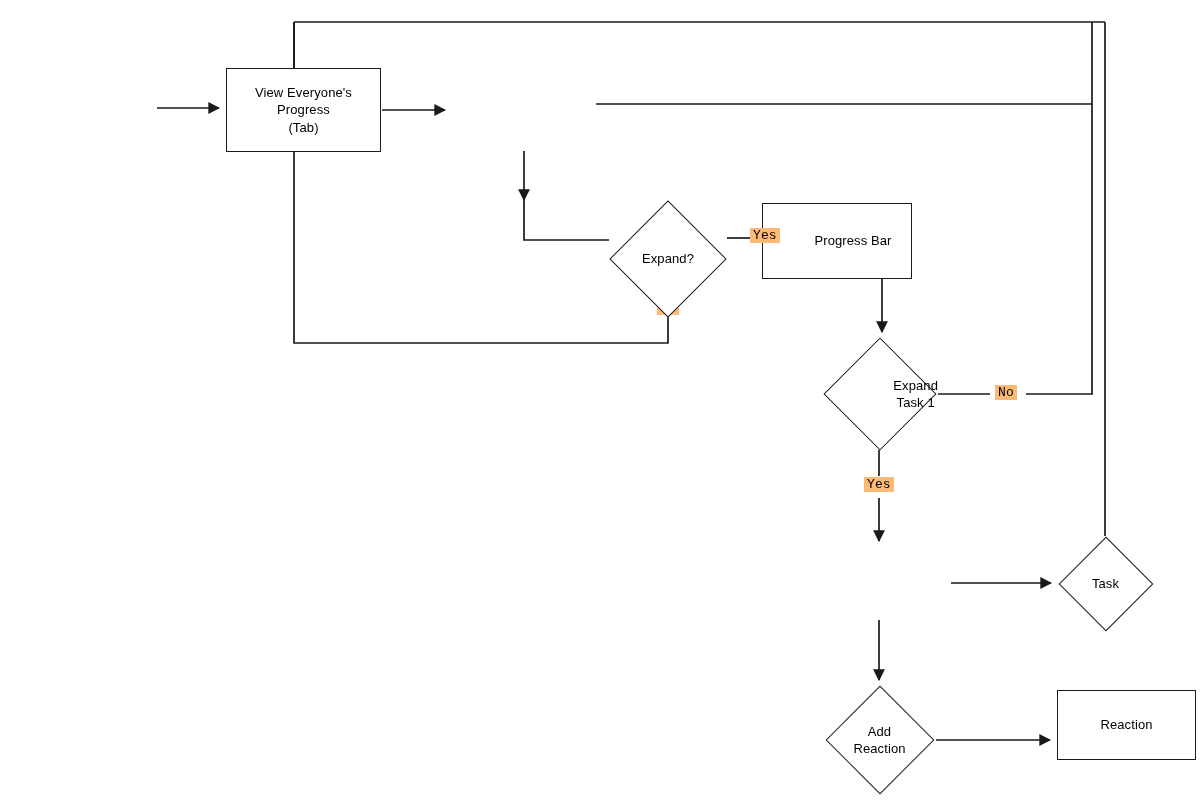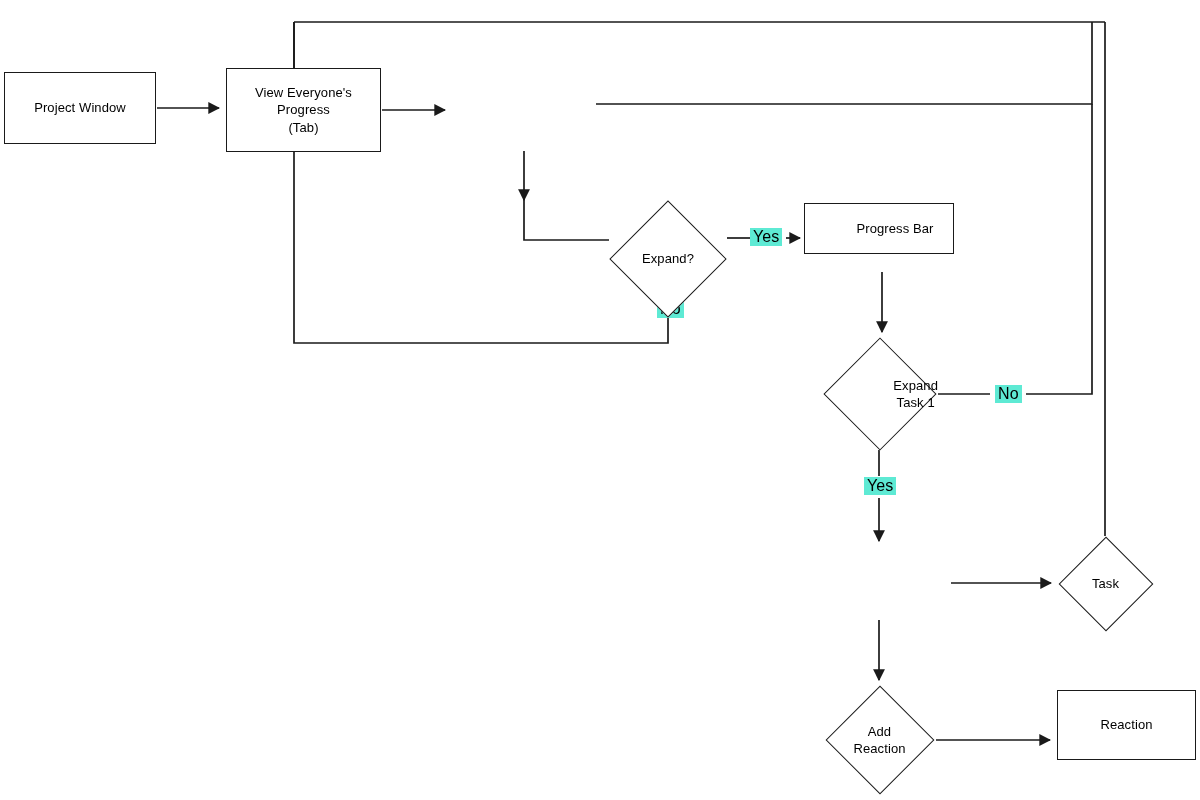--- a/index.html
+++ b/index.html
@@ -54,24 +54,24 @@
     left: 50%;
     top: 50%;
     transform: translate(-50%, -50%) rotate(45deg);
     border: 1.3px solid #1a1a1a;
     background: #ffffff;
     box-sizing: border-box;
     z-index: 1;
   }
   .edge-label {
     position: absolute;
-    font-family: Liberation Sans, sans-serif;
-    font-size: 16px;
+    font-family: Liberation Mono, monospace;
+    font-size: 13px;
     color: #000000;
-    background: #5eead4;
+    background: #fdba74;
     padding: 0 3px;
     white-space: nowrap;
     letter-spacing: 0.1px;
   }
 </style>
 </head>
 <body>
 
 <div id="canvas">
 
@@ -114,35 +114,32 @@
 
       <path d="M 1105 536 L 1105 22"></path>
 
       <path d="M 879 620 L 879 680" marker-end="url(#ah)"></path>
 
       <path d="M 936 740 L 1050 740" marker-end="url(#ah)"></path>
 
     </g>
   </svg>
 
-  <div class="node process" style="left:4px; top:72px; width:152px; height:72px;">
-    <span>Project Window</span>
-  </div>
 
   <div class="node process" style="left:226px; top:68px; width:155px; height:84px;text-align:center;">
     <span>View Everyone's<br>Progress<br>(Tab)</span>
   </div>
 
 
   <div class="node decision" style="left:609px; top:200px; width:118px; height:118px;">
     <span class="dshape" style="width:83px; height:83px;"></span>
     <span class="dlabel">Expand?</span>
   </div>
 
-  <div class="node process" style="left:804px; top:203px; width:150px; height:51px;padding-left:32px;">
+  <div class="node process" style="left:762px; top:203px; width:150px; height:76px;padding-left:32px;">
     <span>Progress Bar</span>
   </div>
 
   <div class="node decision" style="left:821px; top:338px; width:117px; height:112px;justify-content:flex-end;">
     <span class="dshape" style="width:80px; height:80px;"></span>
     <span class="dlabel">Expand<br>Task 1</span>
   </div>
 
 
   <div class="node decision" style="left:1058px; top:536px; width:95px; height:95px;">

